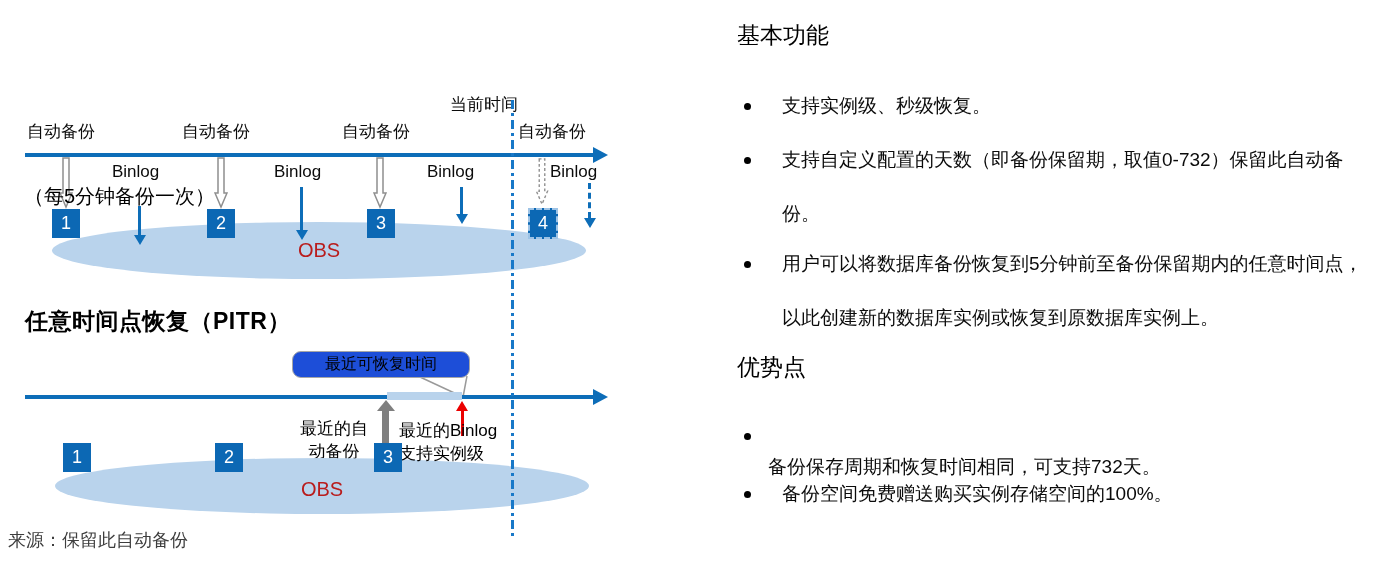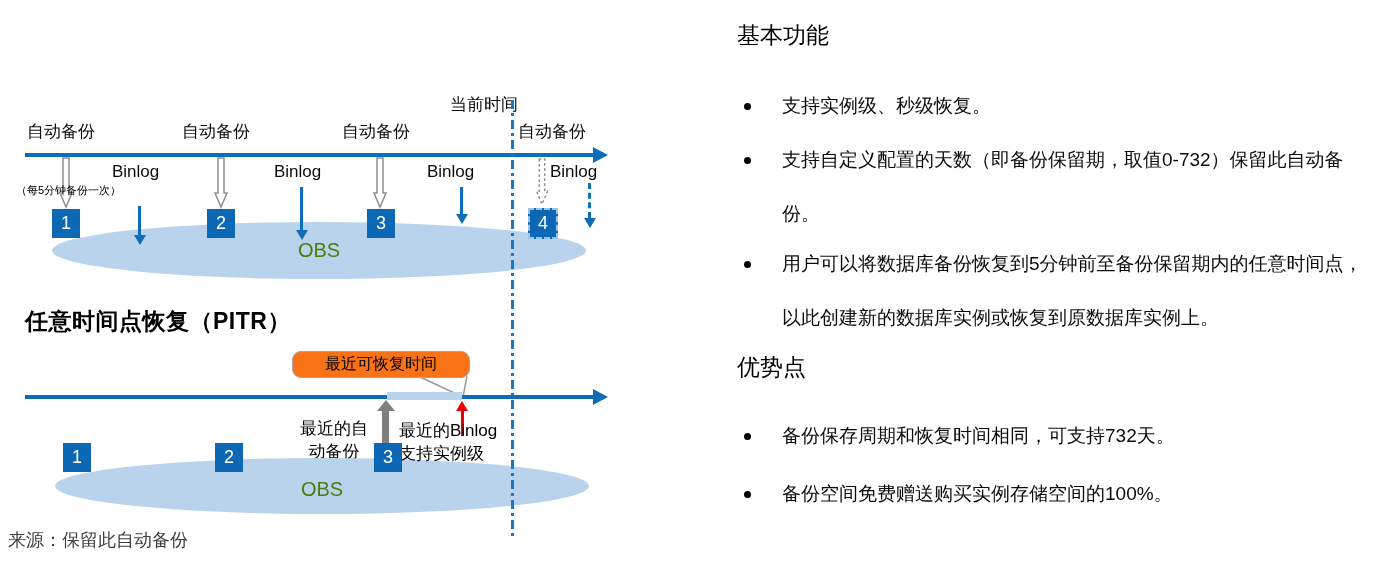--- a/index.html
+++ b/index.html
@@ -27,24 +27,24 @@
   .barrow-shaft{width:3px;background:#0d6db8;}
   .barrow-shaft.dashed{width:0;background:none;border-left:3px dashed #0d6db8;}
   .barrow-head{width:0;height:0;border-left:6px solid transparent;border-right:6px solid transparent;border-top:10px solid #0d6db8;}
 
   
   .bk-box{width:28px;height:29px;background:#0c68b4;color:#fff;font-size:18px;display:flex;align-items:center;justify-content:center;z-index:6;}
   .bk-box.dashed{border:2px dashed #9dc3e6;width:26px;height:27px;}
 
   
   .obs-ellipse{background:#b9d3ec;border-radius:50%;z-index:1;}
-  .obs-label{font-size:20px;color:#4d7c0f;z-index:2;text-align:center;}
+  .obs-label{font-size:20px;color:#b91c1c;z-index:2;text-align:center;}
 
   
-  .callout{border:1.5px solid #a6a6a6;border-radius:9px;background:#f97316;font-size:16px;
+  .callout{border:1.5px solid #a6a6a6;border-radius:9px;background:#1d4ed8;font-size:16px;
            display:flex;align-items:center;justify-content:center;z-index:4;}
 
   
   .seg{background:#b9d3ec;z-index:3;}
   .gray-shaft{width:7px;background:#7f7f7f;}
   .gray-head{width:0;height:0;border-left:9px solid transparent;border-right:9px solid transparent;border-bottom:11px solid #7f7f7f;}
   .red-shaft{width:3px;background:#eb0000;}
   .red-head{width:0;height:0;border-left:6px solid transparent;border-right:6px solid transparent;border-bottom:10px solid #eb0000;}
   .two-line{font-size:17px;line-height:23px;}
 
@@ -84,21 +84,21 @@
     <path d="M4 1 L4 36 L1 36 L7 50 L13 36 L10 36 L10 1 Z" fill="#fff" stroke="#8f8f8f" stroke-width="1.5"></path>
   </svg>
   <svg class="abs hollow-arrow z6" style="left:535px;top:158px;height:48px;" viewBox="0 0 14 52">
     <path d="M4 1 L4 36 L1 36 L7 50 L13 36 L10 36 L10 1 Z" fill="#fff" stroke="#8f8f8f" stroke-width="1.5" stroke-dasharray="3 2.5"></path>
   </svg>
 
   <div class="abs lbl" style="left:112px;top:162px;">Binlog</div>
   <div class="abs lbl" style="left:274px;top:162px;">Binlog</div>
   <div class="abs lbl" style="left:427px;top:162px;">Binlog</div>
   <div class="abs lbl z6" style="left:550px;top:162px;">Binlog</div>
-  <div class="abs" style="left:16px;top:183px;font-size:11px;white-space:nowrap;">（每5分钟备份一次）</div>
+  <div class="abs" style="left:24px;top:183px;font-size:20px;white-space:nowrap;">（每5分钟备份一次）</div>
 
   <div class="abs barrow-shaft" style="left:138px;top:206px;height:29px;z-index:3;"></div>
   <div class="abs barrow-head" style="left:134px;top:235px;z-index:3;"></div>
   <div class="abs barrow-shaft" style="left:300px;top:187px;height:43px;z-index:3;"></div>
   <div class="abs barrow-head" style="left:296px;top:230px;z-index:3;"></div>
   <div class="abs barrow-shaft" style="left:460px;top:187px;height:27px;z-index:3;"></div>
   <div class="abs barrow-head" style="left:456px;top:214px;z-index:3;"></div>
   <div class="abs barrow-shaft dashed" style="left:588px;top:183px;height:35px;z-index:3;"></div>
   <div class="abs barrow-head" style="left:584px;top:218px;z-index:3;"></div>
 
@@ -157,21 +157,21 @@
     <span class="dot"></span>
     <span class="btxt">支持自定义配置的天数（即备份保留期，取值0-732）保留此自动备份。</span>
   </div>
   <div class="abs bullet" style="left:737px;top:237px;">
     <span class="dot"></span>
     <span class="btxt">用户可以将数据库备份恢复到5分钟前至备份保留期内的任意时间点，以此创建新的数据库实例或恢复到原数据库实例上。</span>
   </div>
 
   <div class="abs section-heading" style="left:737px;top:352px;">优势点</div>
 
-  <div class="abs bullet" style="left:737px;top:409px;">
+  <div class="abs bullet" style="left:737px;top:409px;flex-direction:column;">
     <span class="dot"></span>
     <span class="btxt">备份保存周期和恢复时间相同，可支持732天。</span>
   </div>
   <div class="abs bullet" style="left:737px;top:467px;">
     <span class="dot"></span>
     <span class="btxt">备份空间免费赠送购买实例存储空间的100%。</span>
   </div>
 
 </div>
 

